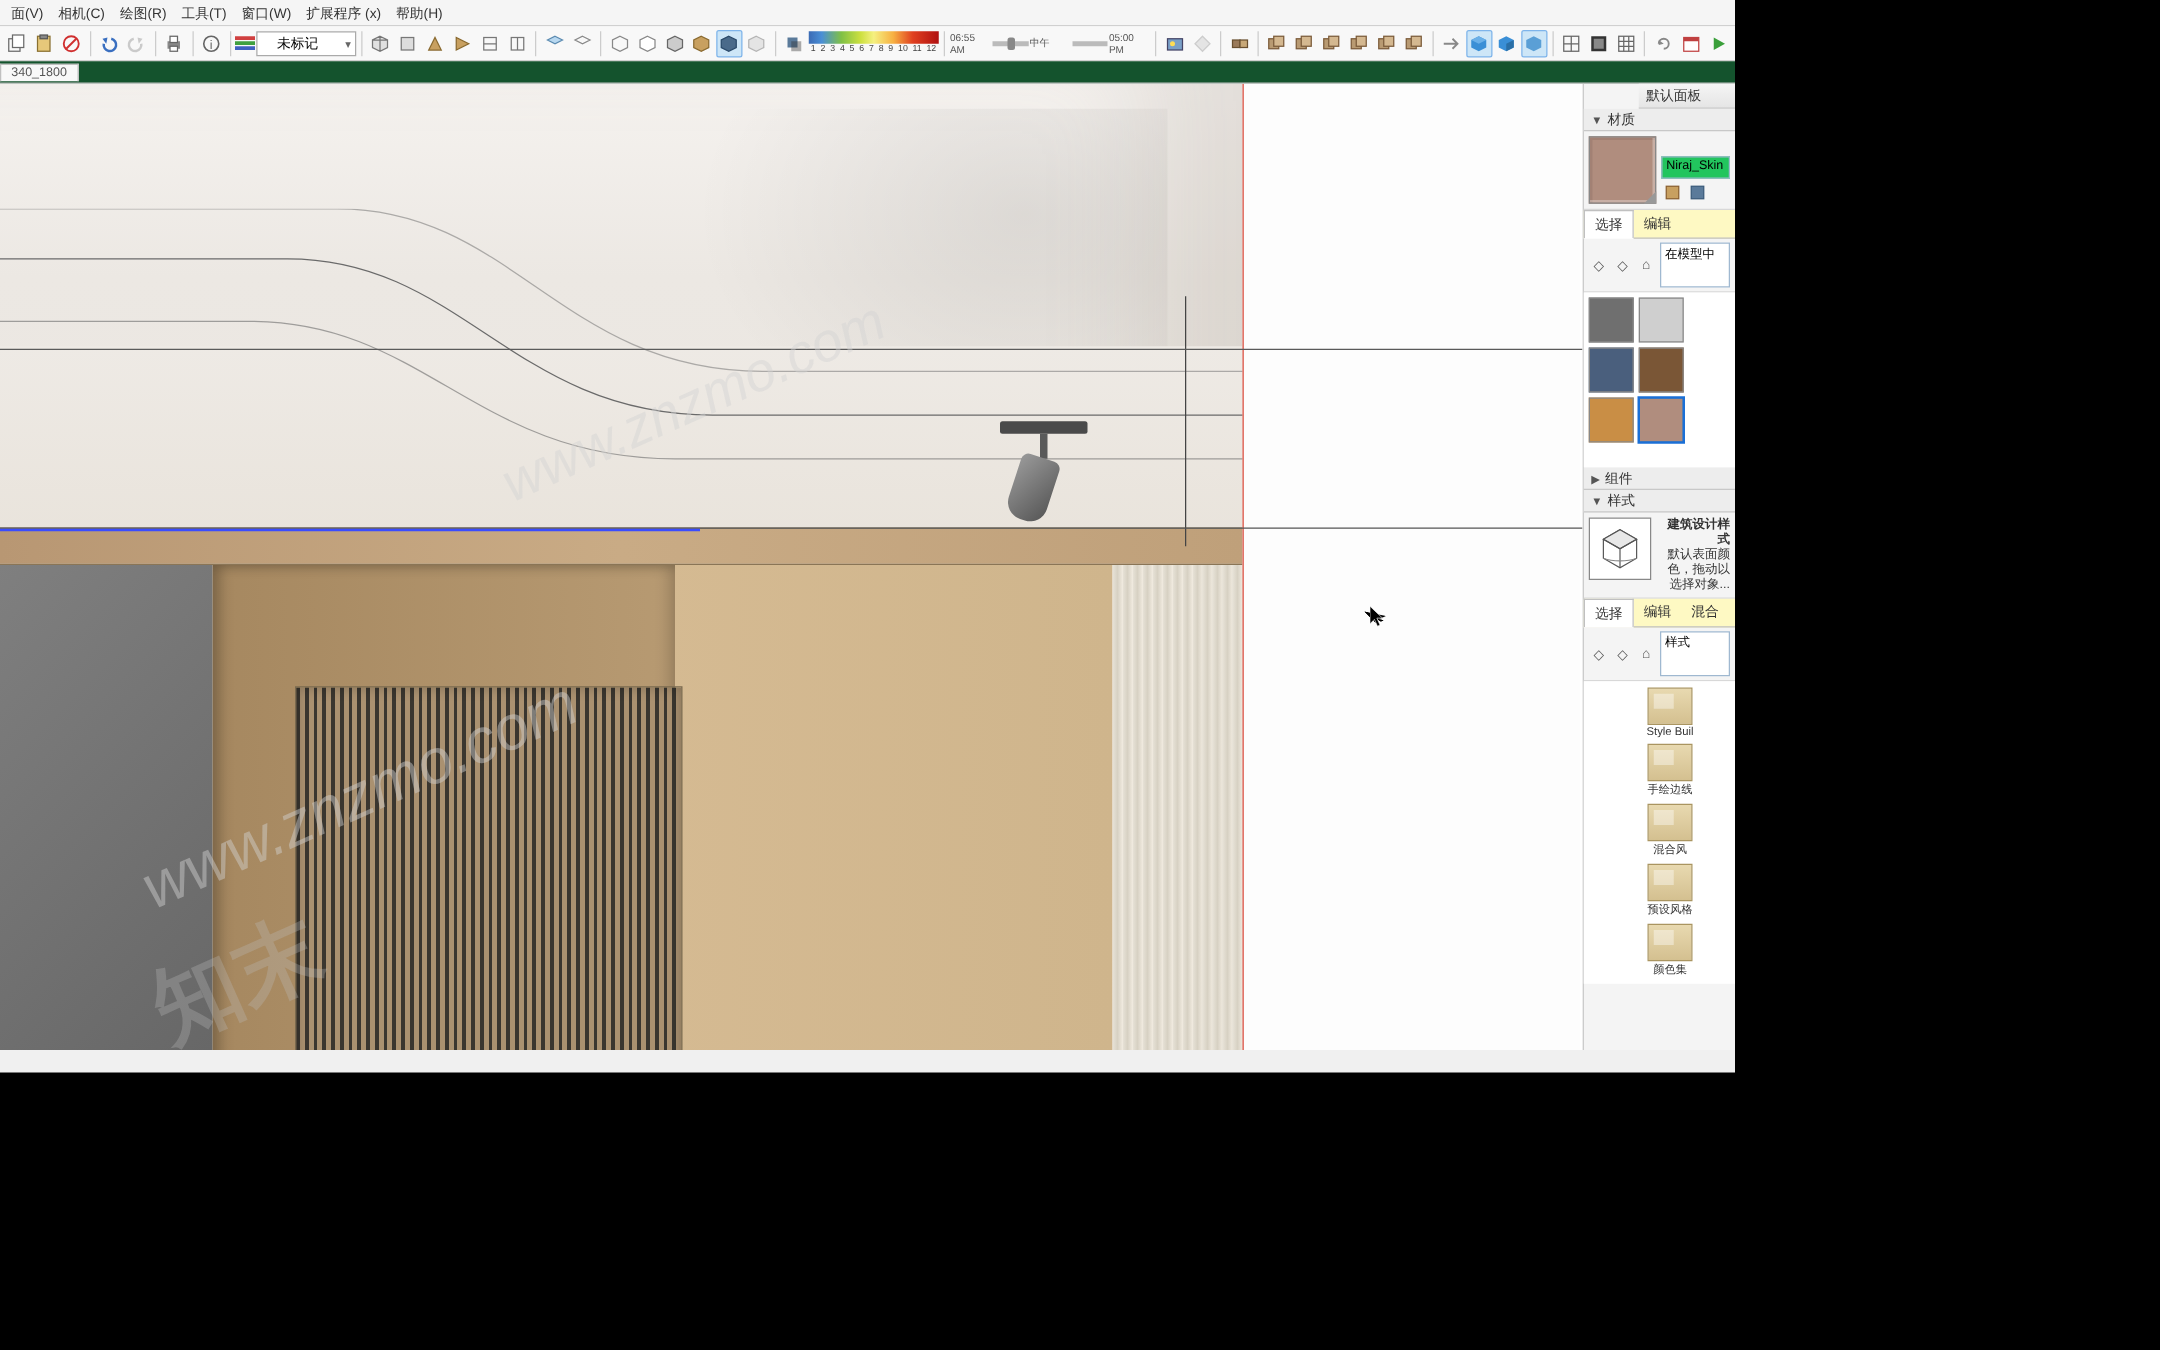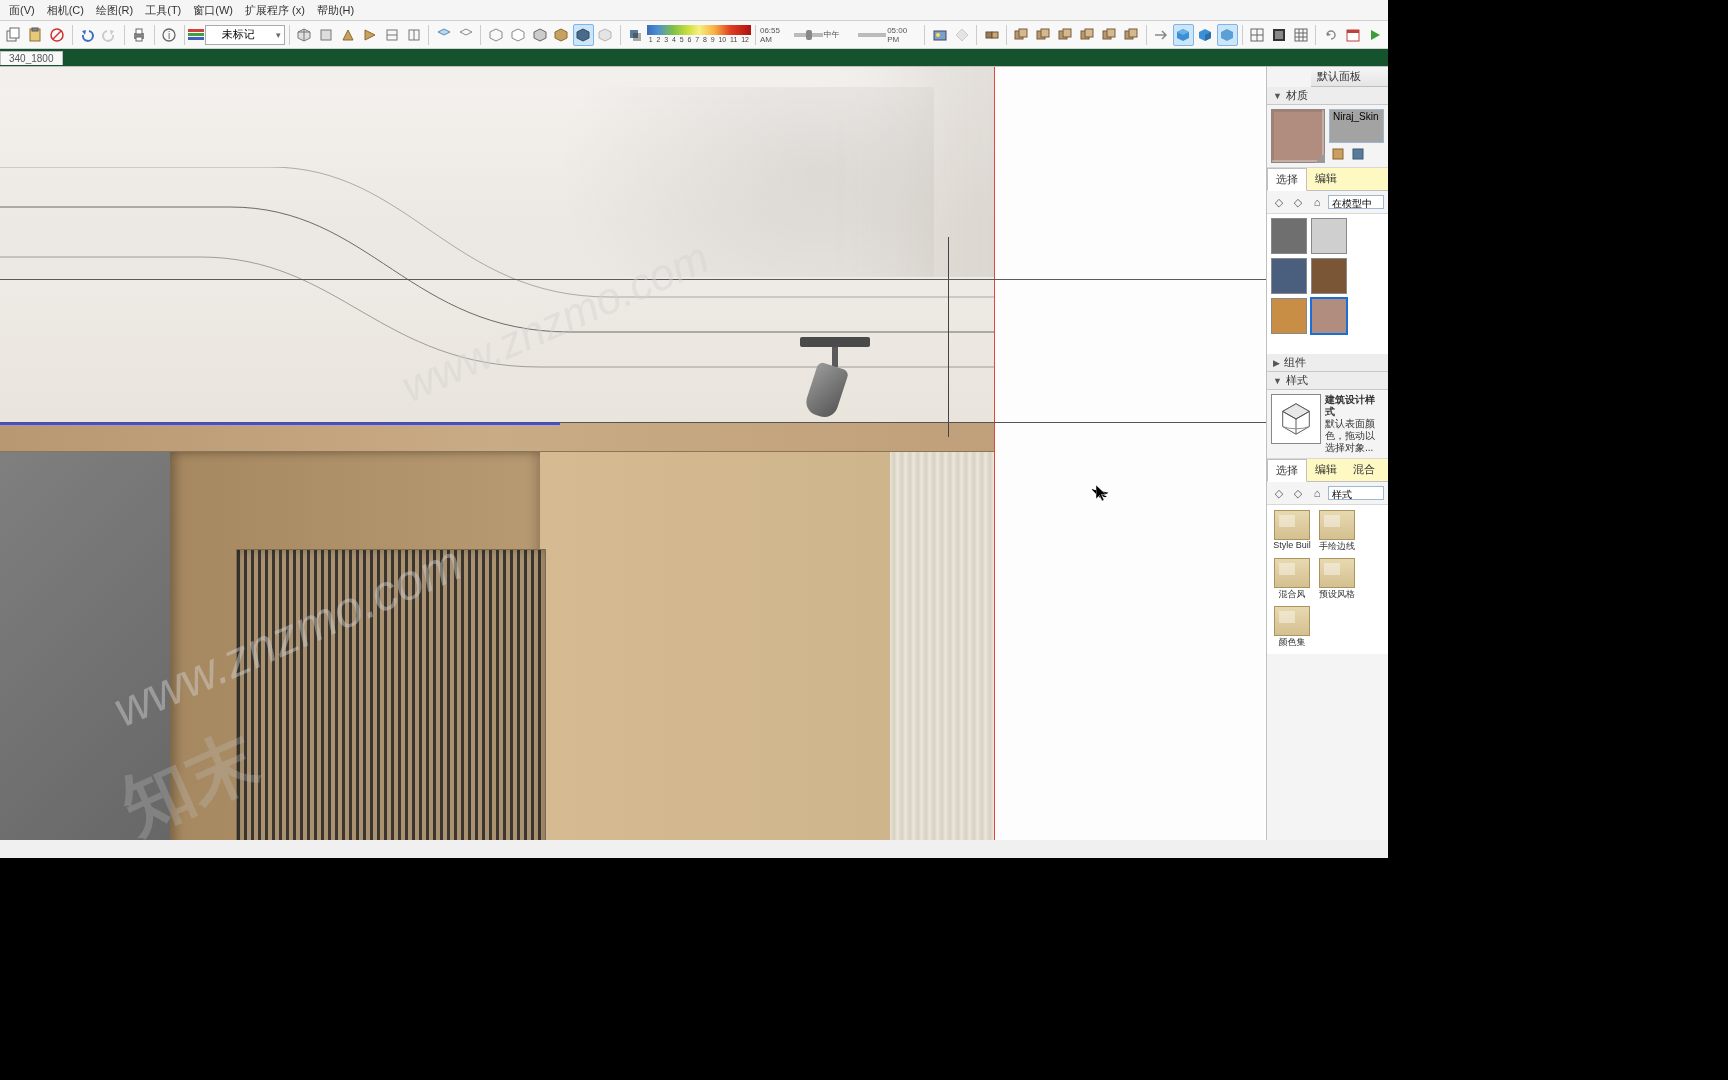--- a/index.html
+++ b/index.html
@@ -75,37 +75,37 @@
 .cursor svg { position:absolute; }
 
 
 .side-panel { width: 122px; background: #f4f4f4; border-left: 1px solid #bfbfbf; display: flex; flex-direction: column; font-size: 11px; }
 .panel-title { background: linear-gradient(#f5f5f5,#e5e5e5); border-bottom: 1px solid #bfbfbf; padding: 2px 6px; color: #333; margin-left: 44px; }
 .panel-sec { background: #ededed; border-bottom: 1px solid #c8c8c8; padding: 1px 6px; color: #333; display: flex; align-items: center; gap: 4px; }
 .panel-sec .tri { font-size: 9px; color: #555; }
 .mat-preview { display: flex; padding: 4px; gap: 4px; border-bottom: 1px solid #d8d8d8; }
 .mat-swatch-lg { width: 54px; height: 54px; background: #b08d7e; border: 1px solid #888; box-shadow: inset -2px -2px 0 rgba(255,255,255,0.3), inset 2px 2px 0 rgba(0,0,0,0.08); position: relative; }
 .mat-swatch-lg::after { content:''; position:absolute; right: -1px; bottom: -1px; width: 0; height: 0; border-left: 10px solid transparent; border-bottom: 10px solid #999; }
-.mat-name { border: 1px solid #9fb8d0; background: #a3a3a3; height: 18px; padding: 1px 3px; flex: 1; font-size: 10px; }
+.mat-name { border: 1px solid #9fb8d0; background: #22c55e; height: 18px; padding: 1px 3px; flex: 1; font-size: 10px; margin-top: 16px; }
 .sub-tabs { display: flex; border-bottom: 1px solid #c0c0c0; background: #fef9c3; }
 .sub-tab { padding: 3px 8px; font-size: 11px; cursor: pointer; color: #333; }
 .sub-tab.active { background: #fff; border: 1px solid #c0c0c0; border-bottom: 1px solid #fff; margin-bottom: -1px; }
 .nav-row { display: flex; align-items: center; gap: 3px; padding: 3px 4px; border-bottom: 1px solid #d8d8d8; }
 .nav-ico { width: 16px; height: 16px; display: flex; align-items: center; justify-content: center; font-size: 11px; color: #555; cursor: pointer; }
-.nav-combo { flex: 1; border: 1px solid #9fb8d0; background: #fff; height: 14px; padding: 1px 3px; font-size: 10px; }
+.nav-combo { flex: 1; border: 1px solid #9fb8d0; background: #fff; height: 36px; padding: 1px 3px; font-size: 10px; }
 .swatch-grid { display: flex; flex-wrap: wrap; gap: 4px; padding: 4px; background: #fff; flex: 0 0 auto; min-height: 140px; align-content: flex-start; }
 .sw { width: 36px; height: 36px; border: 1px solid #888; cursor: pointer; }
 .sw.sel { outline: 2px solid #1a6fd6; outline-offset: -1px; }
 
 .style-prev { display: flex; padding: 4px; gap: 4px; border-bottom: 1px solid #d8d8d8; }
 .style-box { width: 50px; height: 50px; border: 1px solid #888; background: #fff; display: flex; align-items: center; justify-content: center; }
 .style-box svg { width: 38px; height: 38px; }
-.style-desc { font-size: 10px; line-height: 12px; color: #333; flex: 1; }
+.style-desc { font-size: 10px; line-height: 12px; color: #333; flex: 1; text-align: right; }
 .style-grid { display: flex; flex-wrap: wrap; gap: 5px; padding: 5px; background: #fff; }
-.style-item { width: 40px; display: flex; flex-direction: column; align-items: center; cursor: pointer; }
+.style-item { width: 40px; display: flex; flex-direction: column; align-items: center; cursor: pointer; margin-left: 44px; }
 .style-thumb { width: 36px; height: 30px; background: linear-gradient(#e8d9b0,#d4c090); border: 1px solid #aa9560; position: relative; }
 .style-thumb::before { content:''; position:absolute; left:4px; top:4px; width:16px; height:12px; background: rgba(255,255,255,0.4); }
 .style-label { font-size: 9px; color: #333; white-space: nowrap; overflow: hidden; width: 100%; text-align: center; }
 
 
 .status-bar { position: absolute; bottom: 0; left: 0; right: 0; height: 18px; background: #f5f5f5; border-top: 1px solid #c8c8c8; display: flex; align-items: center; padding: 0 6px; font-size: 11px; color: #333; justify-content: space-between; }
 .status-right { display: flex; align-items: center; gap: 6px; }
 .status-sep { width: 1px; height: 12px; background: #c0c0c0; }
 
 svg { display: block; }

